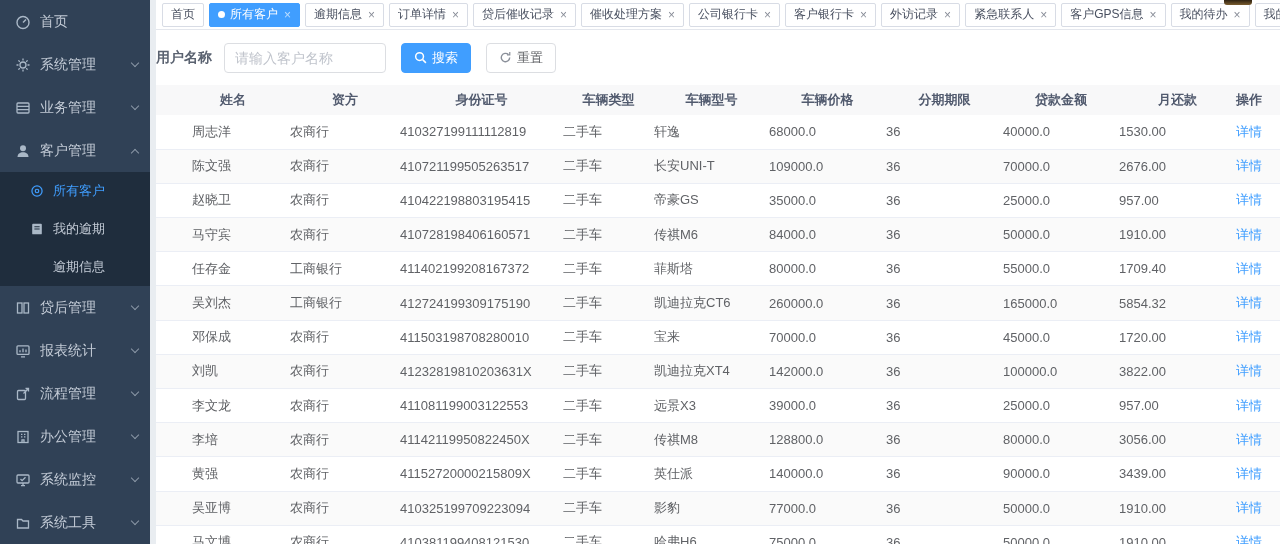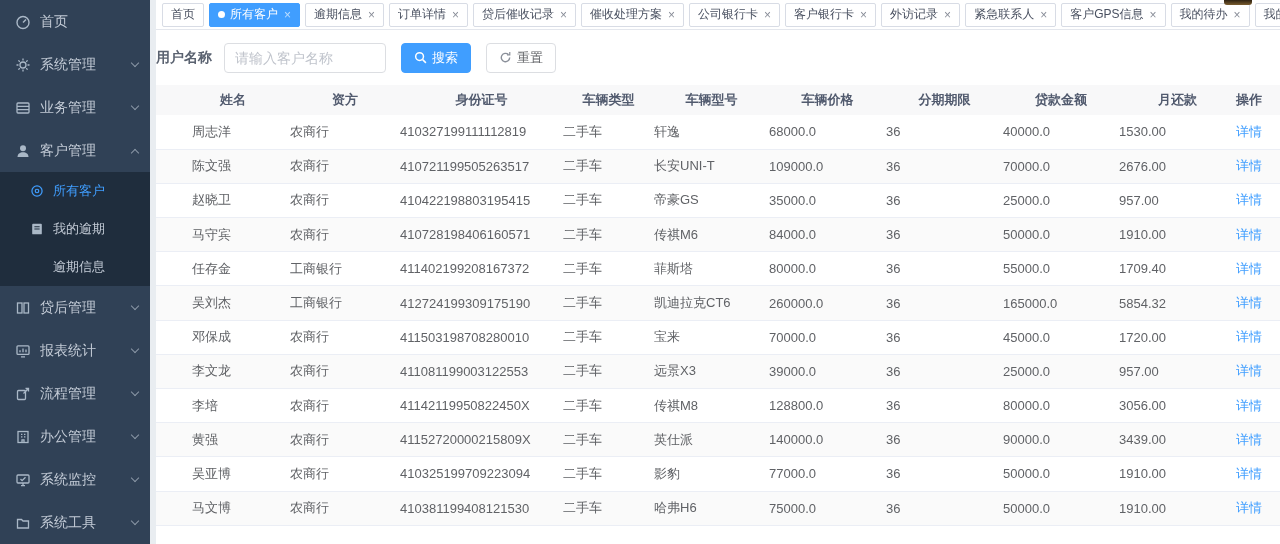--- a/index.html
+++ b/index.html
@@ -397,20 +397,32 @@
               <td>411503198708280010</td>
               <td>二手车</td>
               <td>宝来</td>
               <td>70000.0</td>
               <td>36</td>
               <td>45000.0</td>
               <td>1720.00</td>
               <td><a class="detail">详情</a></td>
             </tr>
             <tr>
+              <td>刘凯</td>
+              <td>农商行</td>
+              <td>41232819810203631X</td>
+              <td>二手车</td>
+              <td>凯迪拉克XT4</td>
+              <td>142000.0</td>
+              <td>36</td>
+              <td>100000.0</td>
+              <td>3822.00</td>
+              <td><a class="detail">详情</a></td>
+            </tr>
+            <tr>
               <td>李文龙</td>
               <td>农商行</td>
               <td>411081199003122553</td>
               <td>二手车</td>
               <td>远景X3</td>
               <td>39000.0</td>
               <td>36</td>
               <td>25000.0</td>
               <td>957.00</td>
               <td><a class="detail">详情</a></td>

